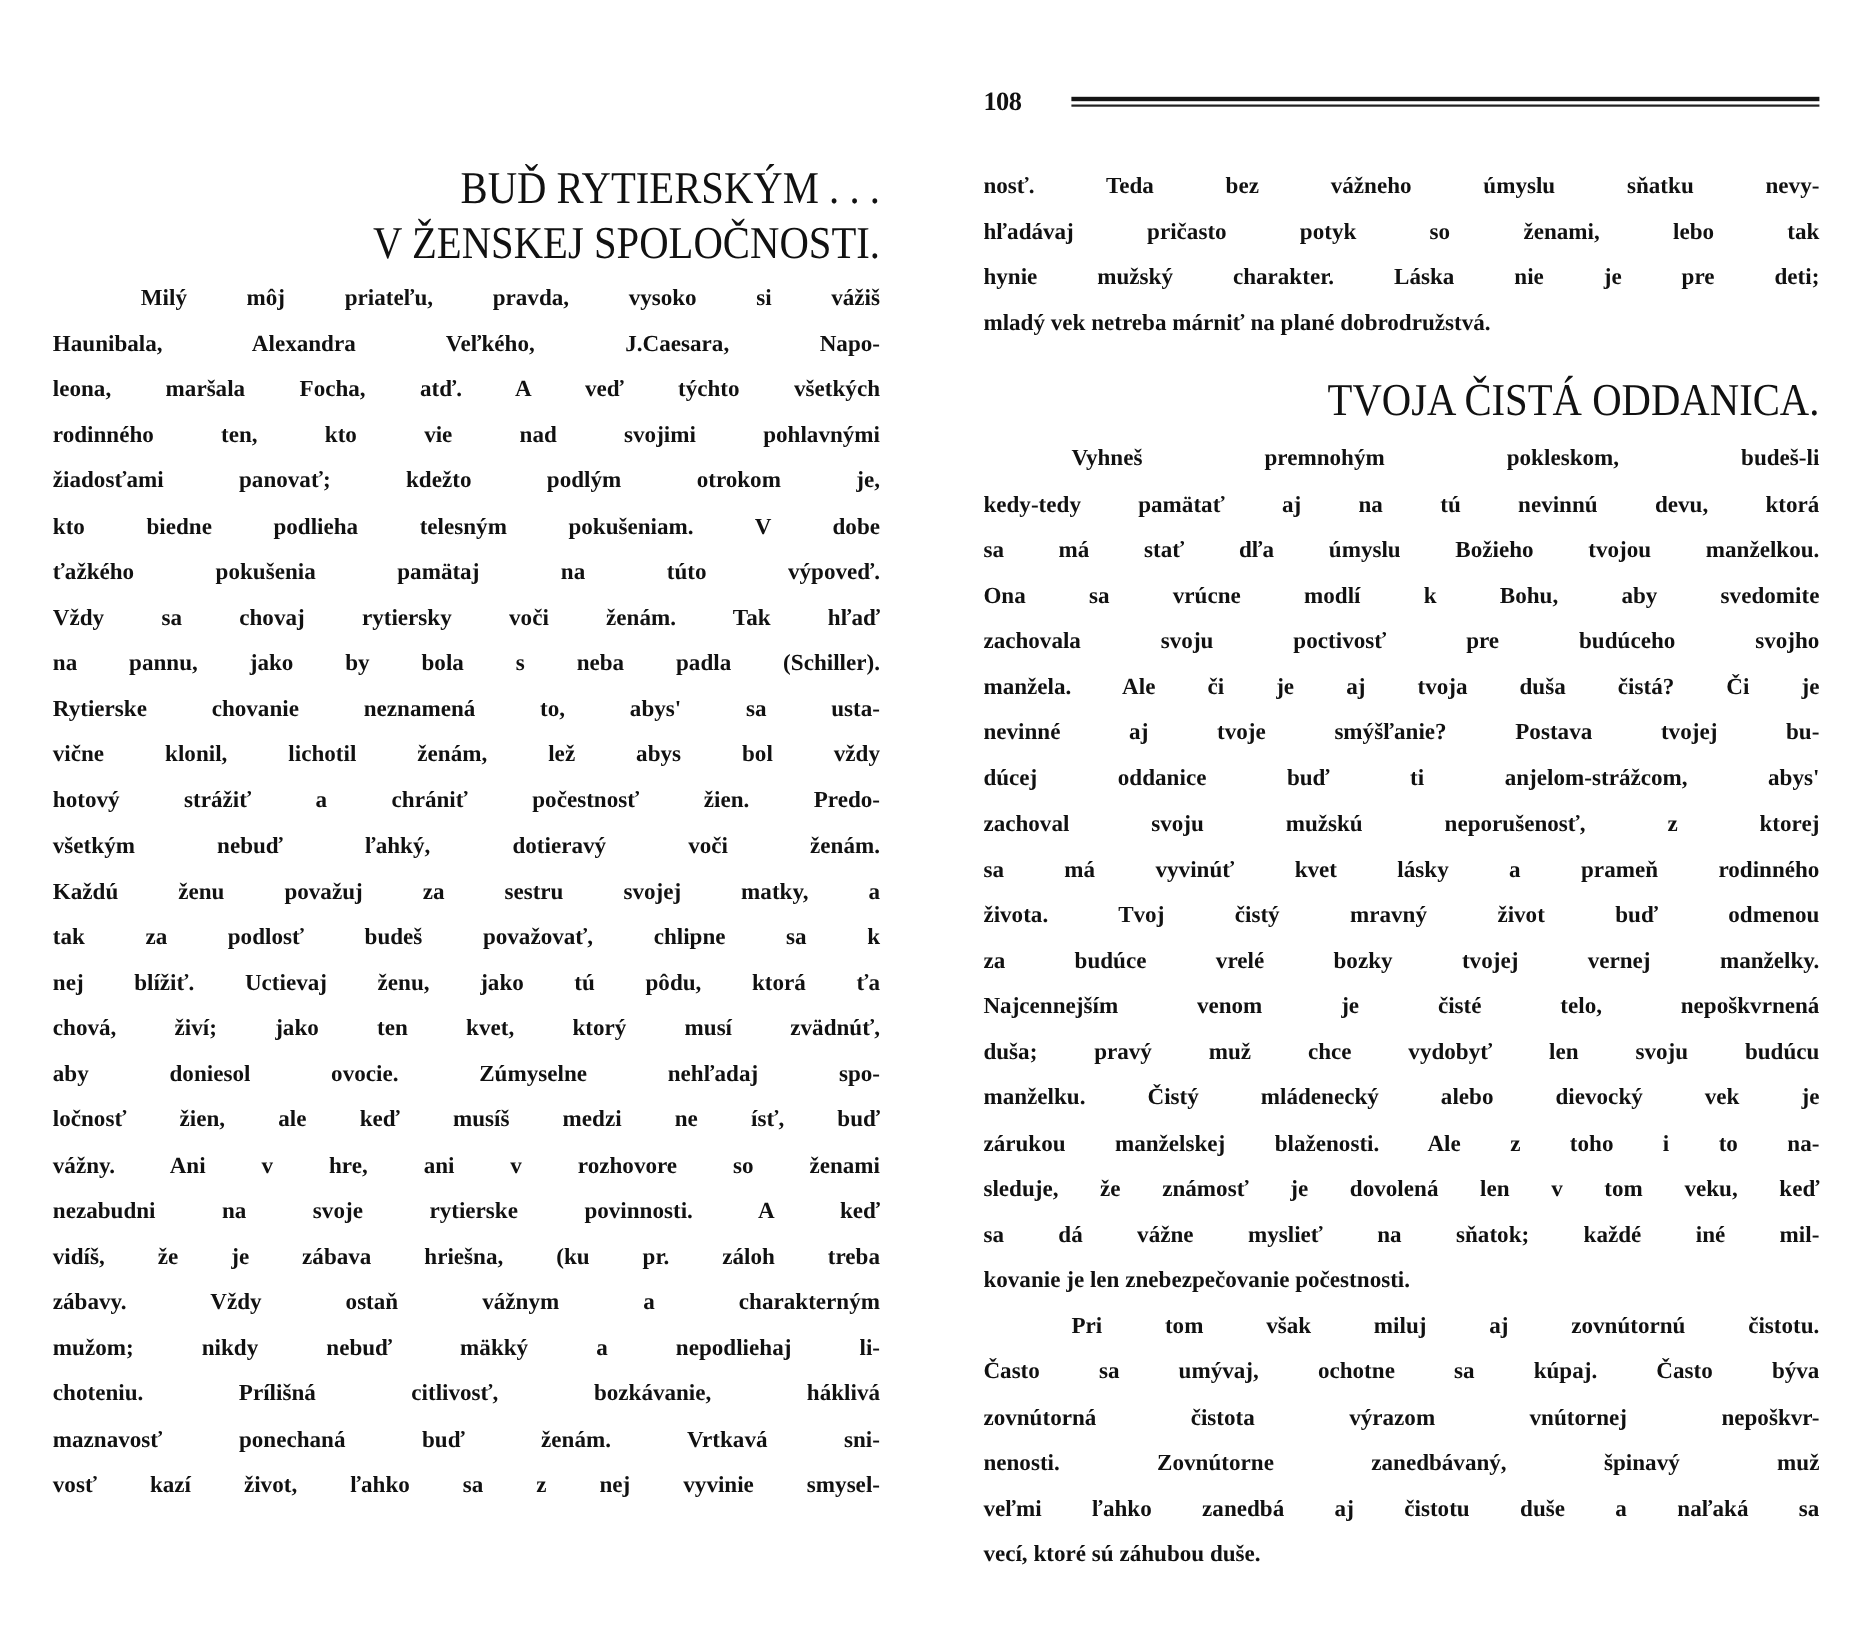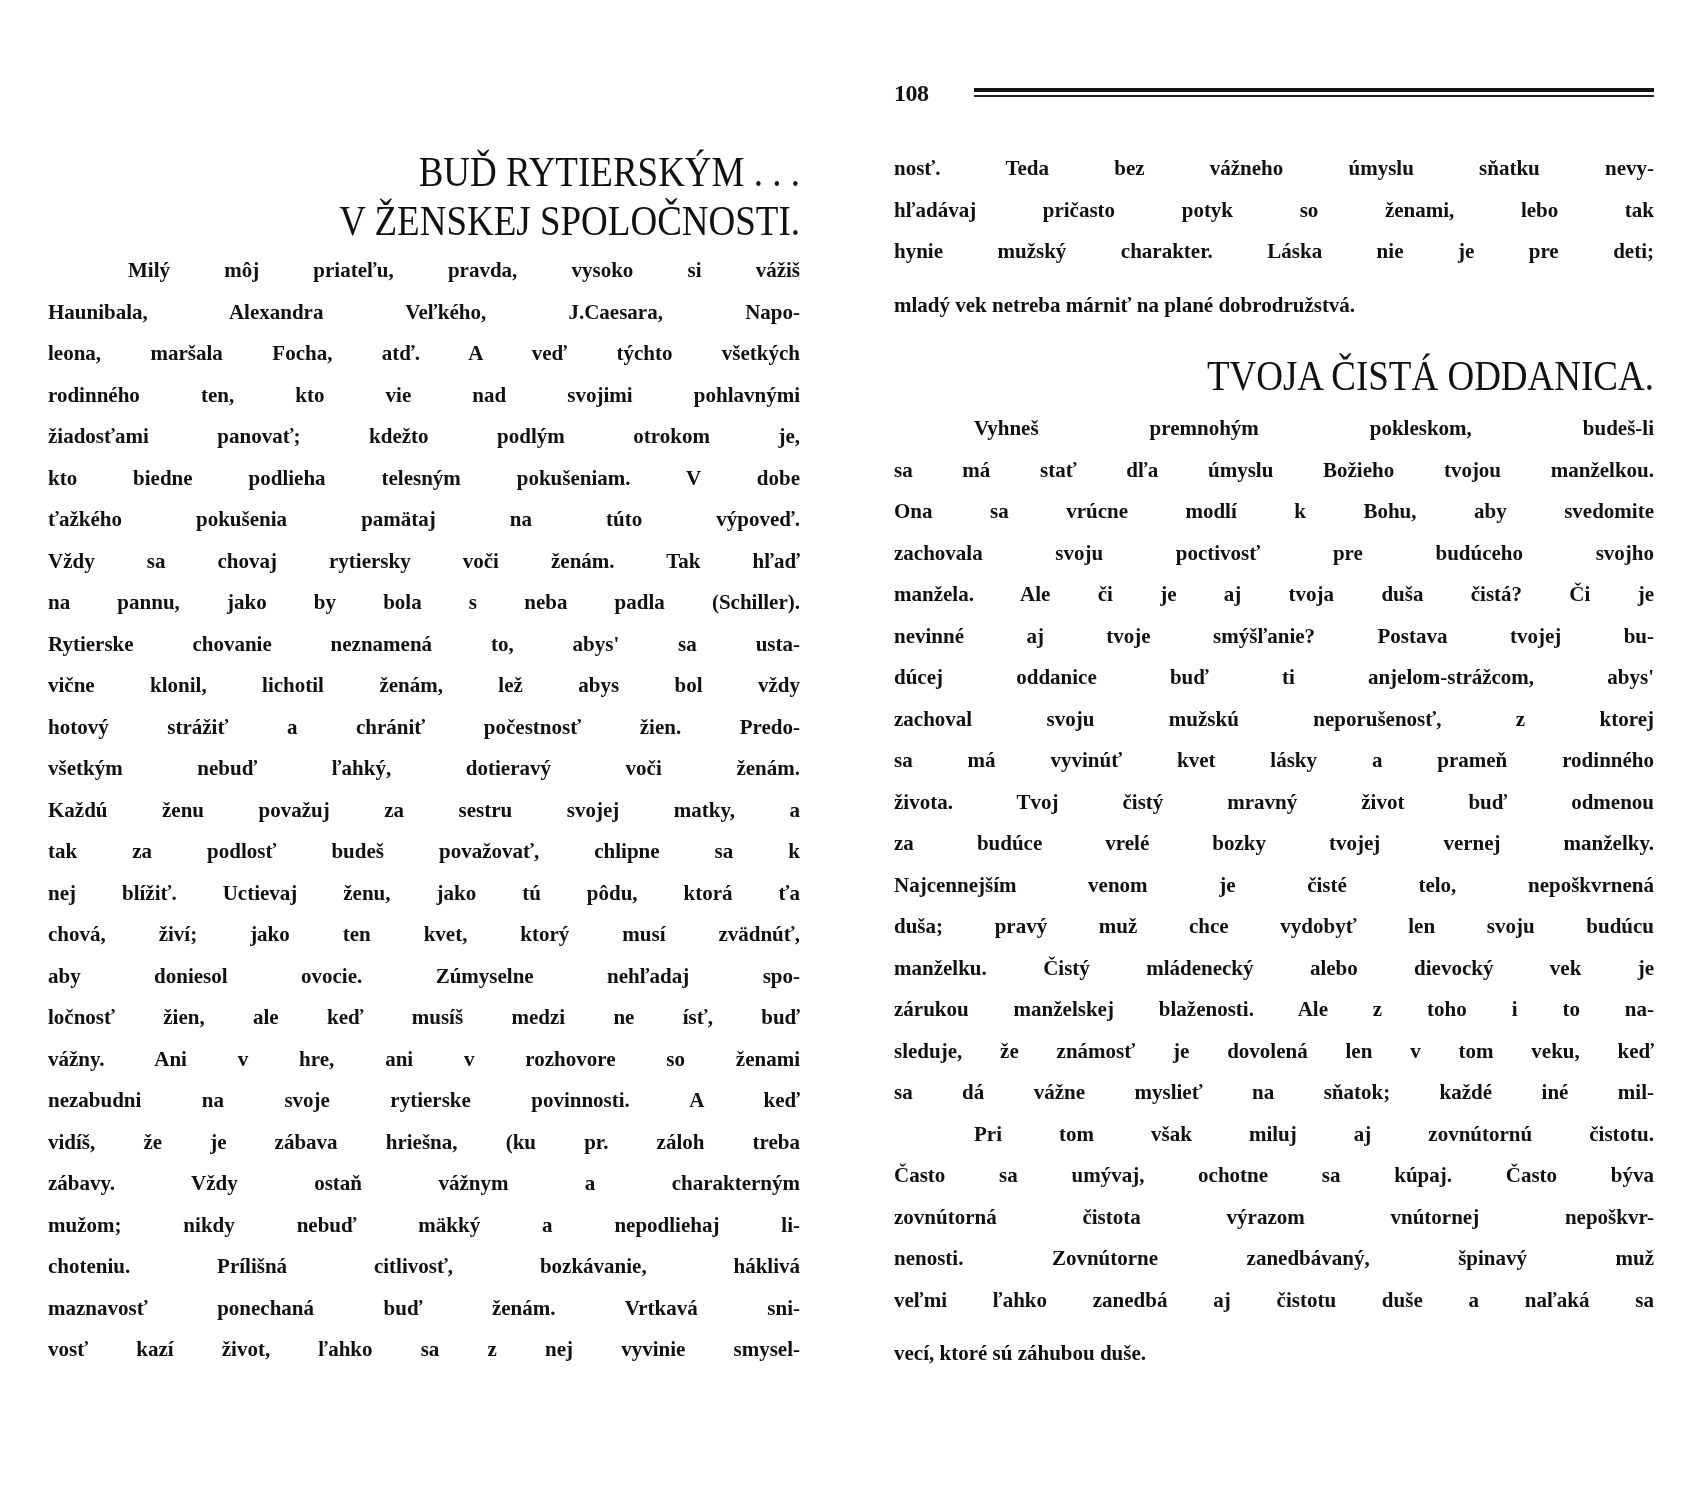--- a/index.html
+++ b/index.html
@@ -27,21 +27,21 @@
   .right .col { left: 48px; width: 760px; top: 148px; }
 
   .title { text-align: right; font-weight: normal; font-size: 37px; line-height: 44px;
            margin: 0; letter-spacing: 0px; font-family: "Liberation Serif", serif;
            transform: scaleY(1.12); transform-origin: right top; }
   .title .line { display: block; }
 
   .para { margin: 0; font-weight: bold; font-size: 21px; line-height: 41.5px;
           text-align: justify; text-align-last: auto; }
   .para .ln { display: block; text-align: justify; text-align-last: justify; white-space: nowrap; }
-  .para .ln.last { text-align-last: left; margin-top: 12px; }
+  .para .ln.last { text-align-last: left; }
   .para .ln.indent { padding-left: 80px; }
 
   .left .title { margin-bottom: 14px; }
   .right .title-wrap { margin-top: 26px; margin-bottom: 12px; }
 </style>
 </head>
 <body>
 
 <div class="page left">
   <div class="col">
@@ -93,36 +93,38 @@
         <span class="ln">hynie mužský charakter. Láska nie je pre deti;</span>
         <span class="ln last">mladý vek netreba márniť na plané dobrodružstvá.</span>
       </div>
     <div class="title-wrap">
       <h1 class="title">
         <span class="line">TVOJA ČISTÁ ODDANICA.</span>
       </h1>
     </div>
     <div class="para" id="rp1">
         <span class="ln indent">Vyhneš premnohým pokleskom, budeš-li</span>
+        <span class="ln">kedy-tedy pamätať aj na tú nevinnú devu, ktorá</span>
         <span class="ln">sa má stať dľa úmyslu Božieho tvojou manželkou.</span>
         <span class="ln">Ona sa vrúcne modlí k Bohu, aby svedomite</span>
         <span class="ln">zachovala svoju poctivosť pre budúceho svojho</span>
         <span class="ln">manžela. Ale či je aj tvoja duša čistá? Či je</span>
         <span class="ln">nevinné aj tvoje smýšľanie? Postava tvojej bu-</span>
         <span class="ln">dúcej oddanice buď ti anjelom-strážcom, abys'</span>
         <span class="ln">zachoval svoju mužskú neporušenosť, z ktorej</span>
         <span class="ln">sa má vyvinúť kvet lásky a prameň rodinného</span>
         <span class="ln">života. Tvoj čistý mravný život buď odmenou</span>
         <span class="ln">za budúce vrelé bozky tvojej vernej manželky.</span>
         <span class="ln">Najcennejším venom je čisté telo, nepoškvrnená</span>
         <span class="ln">duša; pravý muž chce vydobyť len svoju budúcu</span>
         <span class="ln">manželku. Čistý mládenecký alebo dievocký vek je</span>
         <span class="ln">zárukou manželskej blaženosti. Ale z toho i to na-</span>
         <span class="ln">sleduje, že známosť je dovolená len v tom veku, keď</span>
         <span class="ln">sa dá vážne myslieť na sňatok; každé iné mil-</span>
+        <span class="ln last">kovanie je len znebezpečovanie počestnosti.</span>
       </div>
     <div class="para" id="rp2">
         <span class="ln indent">Pri tom však miluj aj zovnútornú čistotu.</span>
         <span class="ln">Často sa umývaj, ochotne sa kúpaj. Často býva</span>
         <span class="ln">zovnútorná čistota výrazom vnútornej nepoškvr-</span>
         <span class="ln">nenosti. Zovnútorne zanedbávaný, špinavý muž</span>
         <span class="ln">veľmi ľahko zanedbá aj čistotu duše a naľaká sa</span>
         <span class="ln last">vecí, ktoré sú záhubou duše.</span>
       </div>
   </div>

